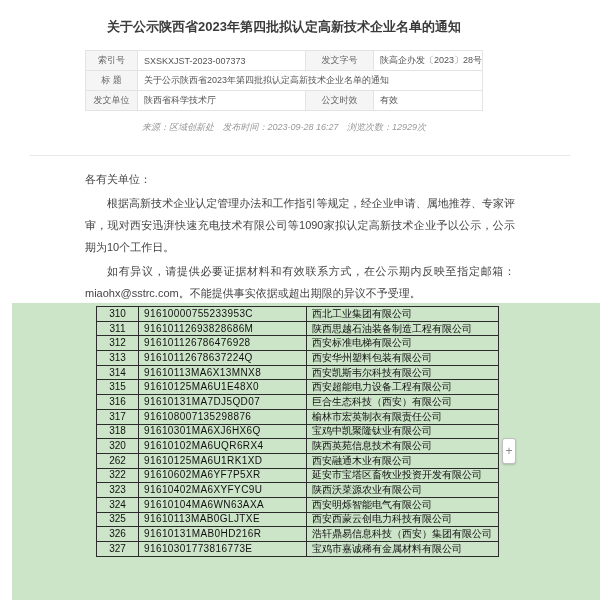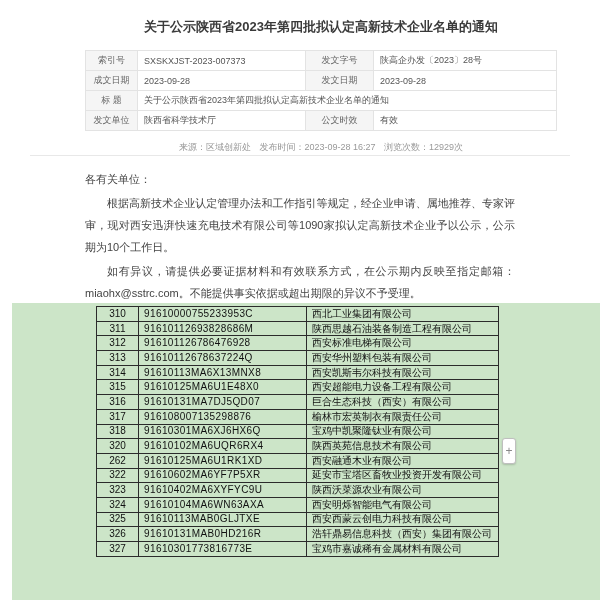--- a/index.html
+++ b/index.html
@@ -14,21 +14,21 @@
   body{
     position:relative;
     background:#ffffff;
     font-family:"Liberation Sans","DejaVu Sans",sans-serif;
     color:#404040;
     overflow:hidden;
   }
   .doc{
     position:absolute;
     left:85px; top:18px;
-    width:472px;
+    width:398px;
   }
   .doc-title{
     font-size:13px;
     font-weight:bold;
     color:#3a3a3a;
     text-align:center;
     line-height:1.4;
     margin-bottom:14px;
   }
   table.meta{
@@ -51,21 +51,21 @@
     color:#666;
     text-align:center;
   }
   .c1{width:52px;} .c2{width:168px;} .c3{width:68px;}
   .src-line{
     margin-top:10px;
     text-align:center;
     font-size:9px;
     color:#999;
   }
-  .src-line span{margin:0 3px;}
+  .src-line span{margin:0 3px;font-style:italic;}
   .divider{
     position:absolute;
     left:30px; top:155px;
     width:540px;
     border-top:1px solid #e8e8e8;
   }
   .body-text{
     position:absolute;
     left:85px; top:168px;
     width:430px;
@@ -129,26 +129,20 @@
 <div class="doc">
   <div class="doc-title">关于公示陕西省2023年第四批拟认定高新技术企业名单的通知</div>
 
   <table class="meta">
     <tbody>
         <tr>
       <td class="lbl c1">索引号</td>
       <td class="c2">SXSKXJST-2023-007373</td>
       <td class="lbl c3">发文字号</td>
       <td>陕高企办发〔2023〕28号</td>
-    </tr>
-    <tr>
-      <td class="lbl">成文日期</td>
-      <td>2023-09-28</td>
-      <td class="lbl">发文日期</td>
-      <td>2023-09-28</td>
     </tr>
     <tr>
       <td class="lbl">标  题</td>
       <td colspan="3">关于公示陕西省2023年第四批拟认定高新技术企业名单的通知</td>
     </tr>
     <tr>
       <td class="lbl">发文单位</td>
       <td>陕西省科学技术厅</td>
       <td class="lbl">公文时效</td>
       <td>有效</td>

